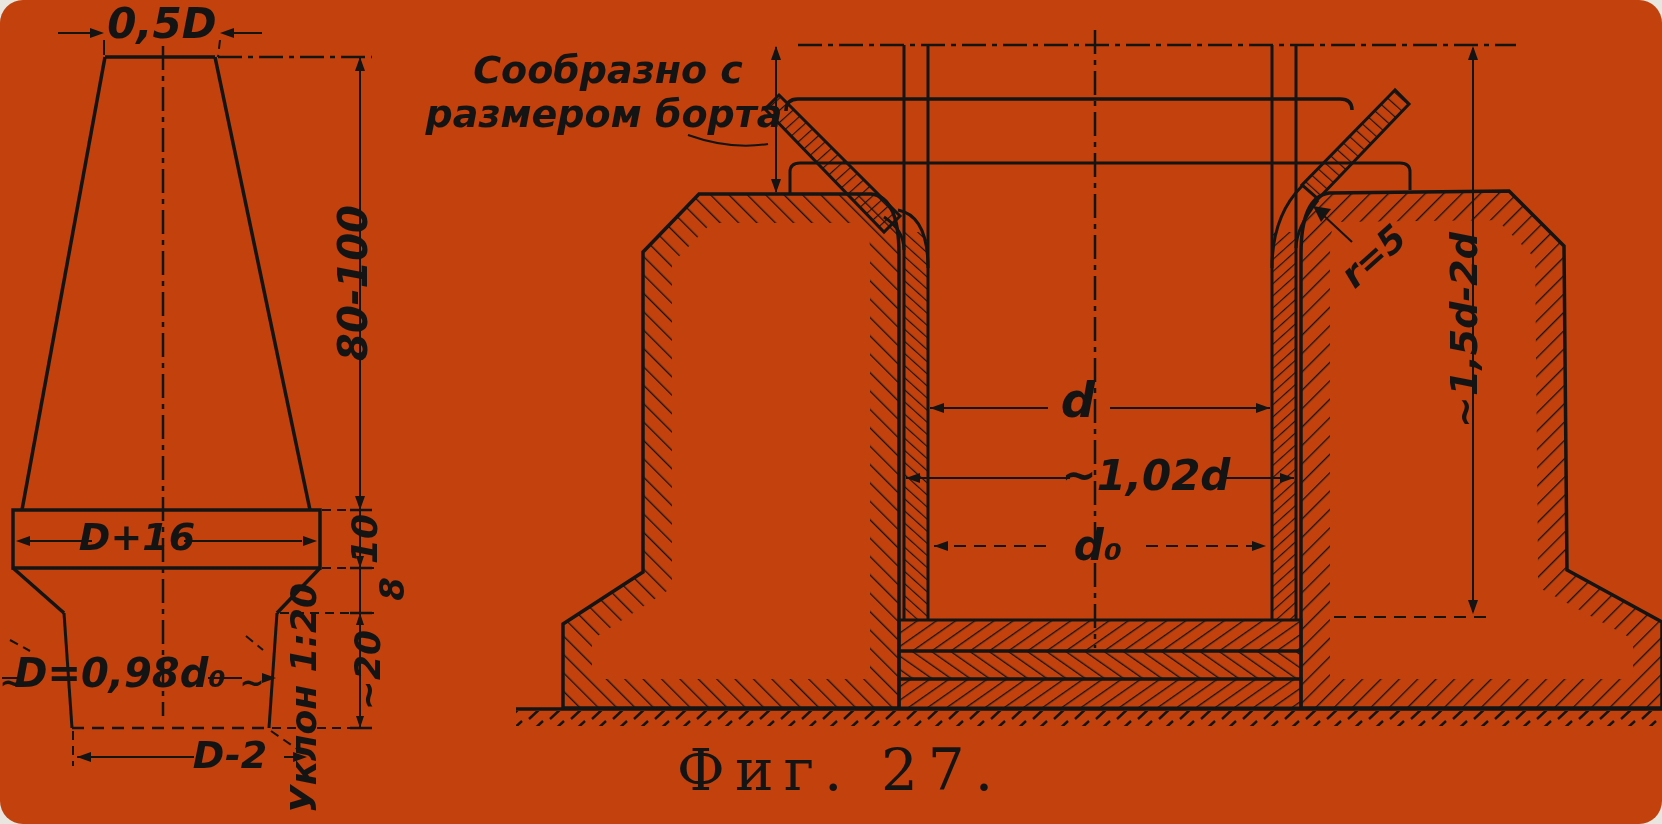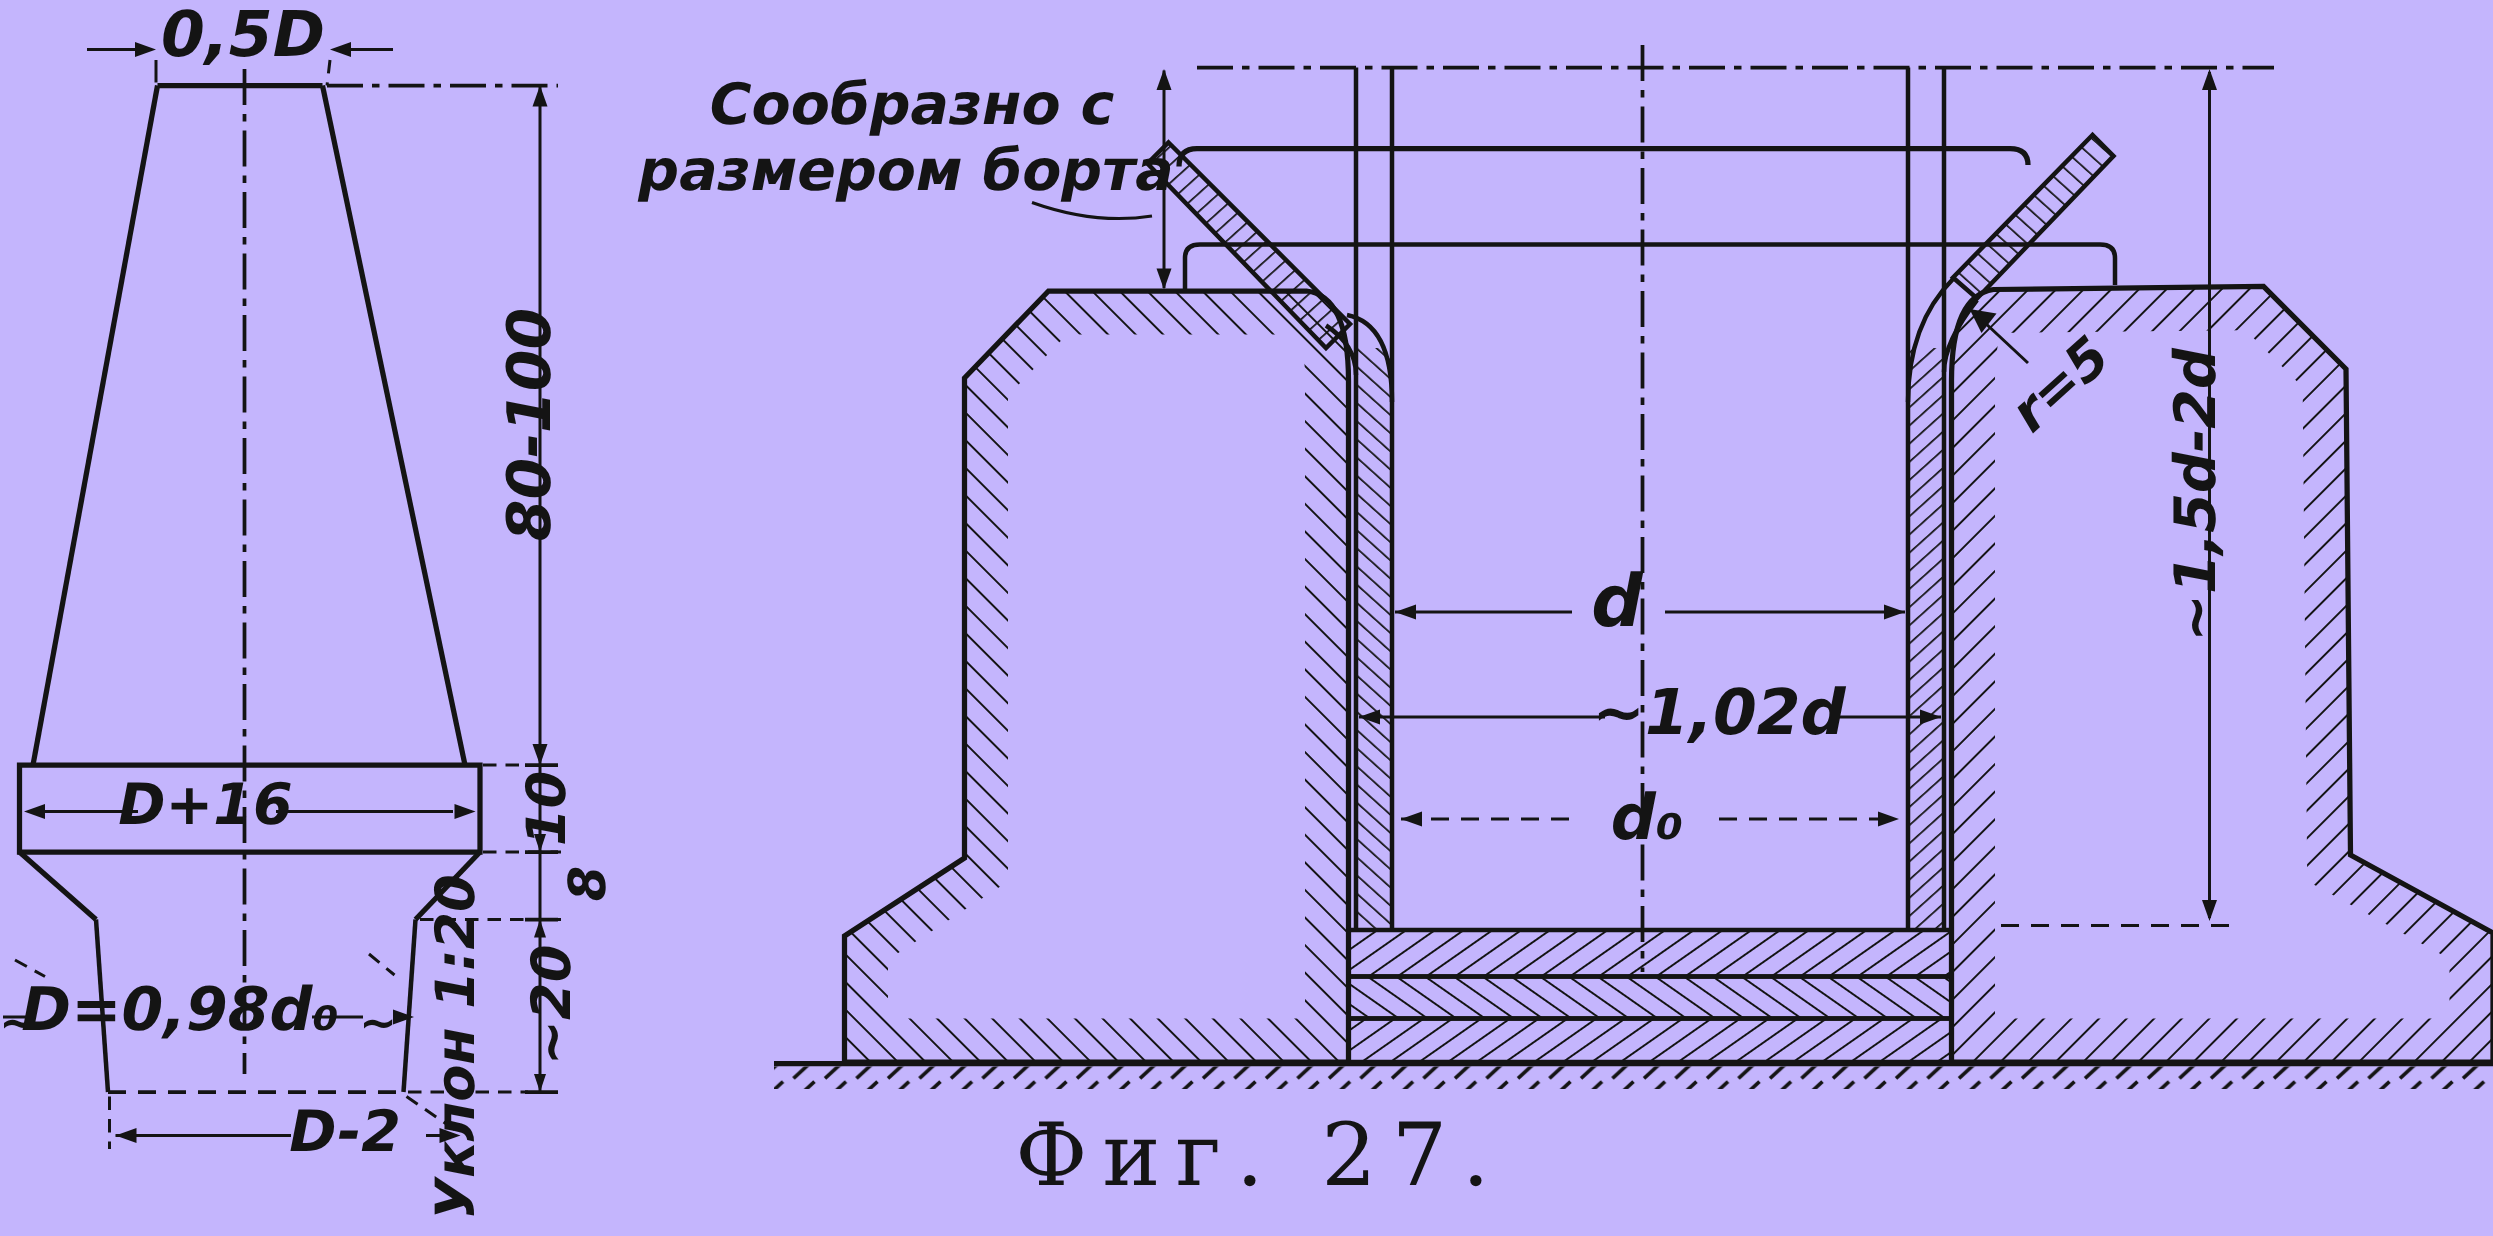--- a/index.html
+++ b/index.html
@@ -1,16 +1,16 @@
 <!DOCTYPE html>
 <html><head>
 <meta charset="utf-8">
 <style>
   html,body{margin:0;padding:0;background:#e8e6df;}
-  .page{width:1662px;height:824px;background:#c4b5fd;position:relative;overflow:hidden;}
+  .page{width:1662px;height:824px;background:#c2410c;position:relative;overflow:hidden;border-radius:23px;}
   svg{display:block;}
   .lbl{font-family:"DejaVu Sans",sans-serif;font-style:italic;font-weight:600;fill:#141414;}
   .lbl-mid{text-anchor:middle;dominant-baseline:middle;}
   .caption{font-family:"DejaVu Serif",serif;font-weight:500;fill:#141414;letter-spacing:10px;text-anchor:middle;}
   .ink{stroke:#141414;fill:none;}
   .w35{stroke-width:3.5;} .w3{stroke-width:3;} .w25{stroke-width:2.5;} .w2{stroke-width:2;}
   .dashdot{stroke-dasharray:24 6 5 6;}
   .dash{stroke-dasharray:9 6;}
   .dashL{stroke-dasharray:12 8;}
   .arrow{fill:#141414;stroke:none;}

